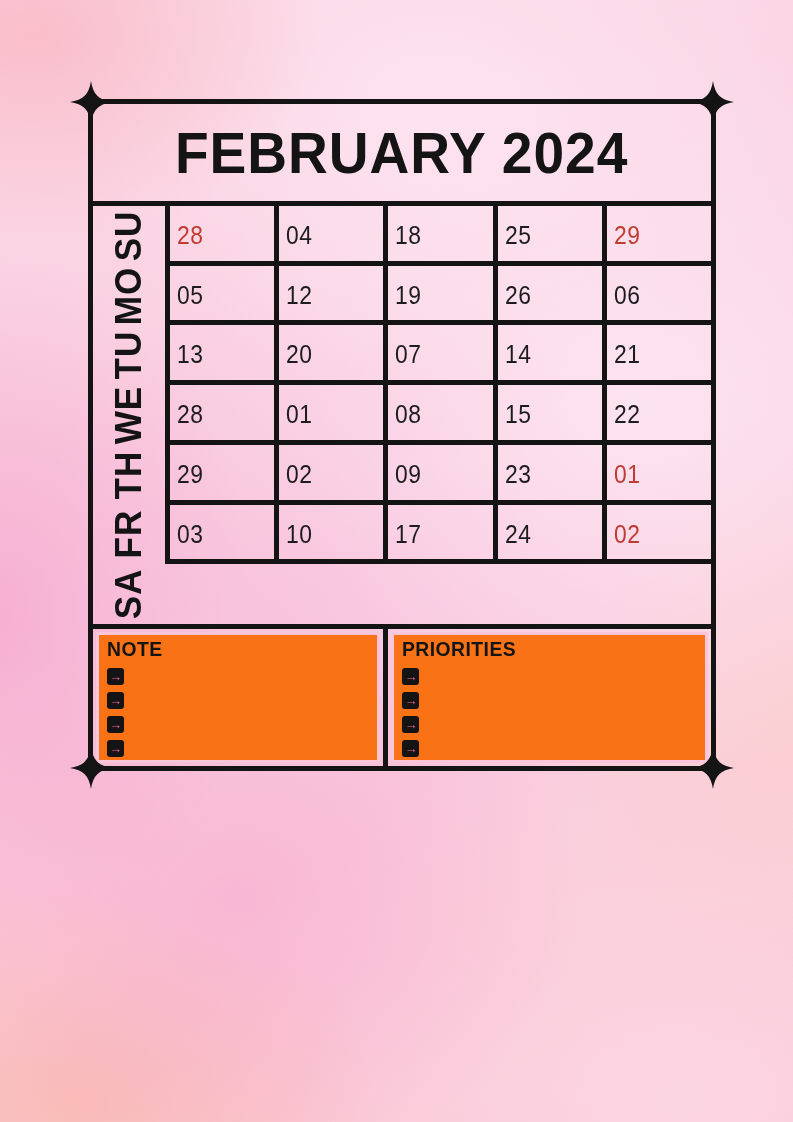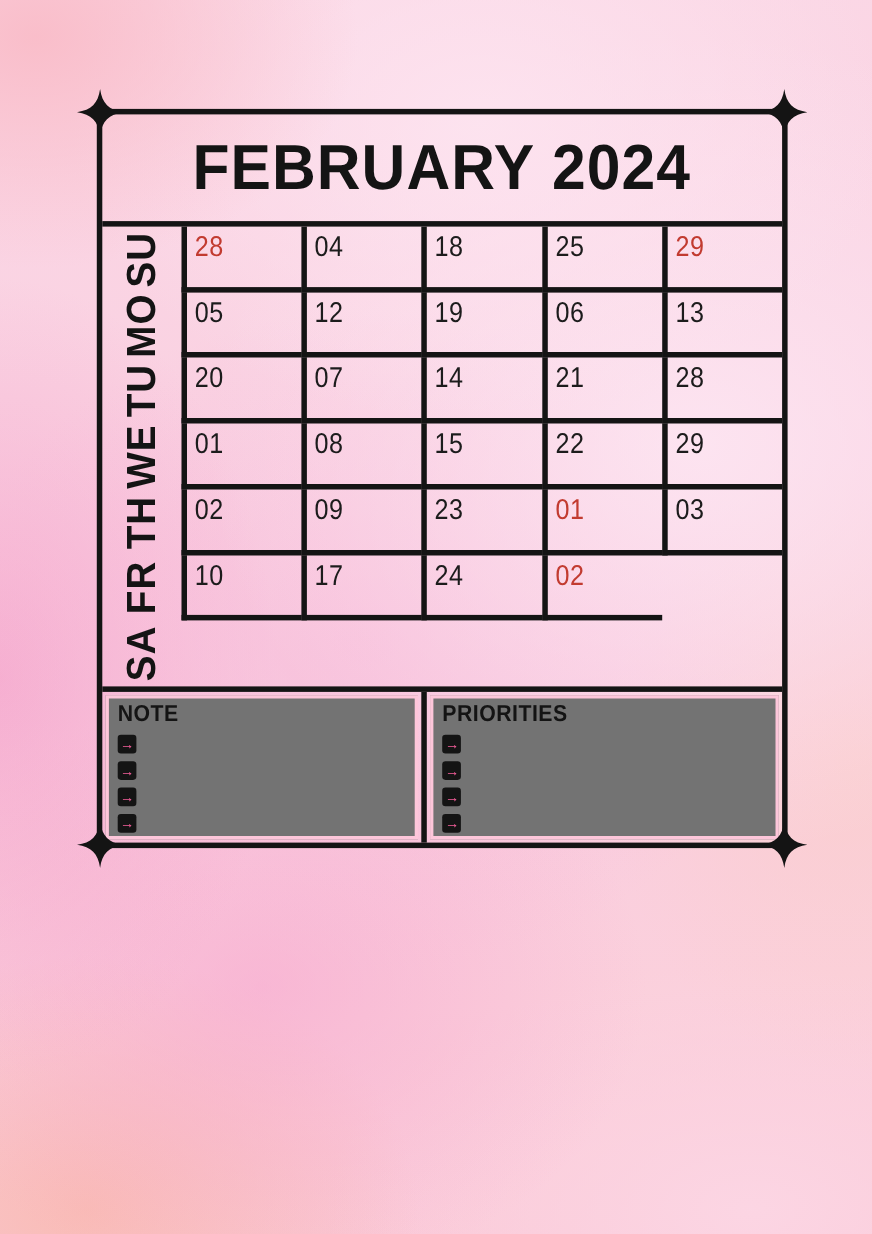--- a/index.html
+++ b/index.html
@@ -44,37 +44,37 @@
     grid-template-rows:repeat(7,1fr);
   }
   .label-col{grid-column:1;grid-row:1/8;display:flex;flex-direction:column;}
   .wd-slot{flex:1 1 0;display:flex;align-items:center;justify-content:center;}
   .wd-slot span{
     transform:rotate(-90deg) scaleX(.95);transform-origin:center;
     font-size:37px;font-weight:700;color:#141414;letter-spacing:1px;white-space:nowrap;
   }
   .cell{
     border-left:5px solid #141414;border-bottom:5px solid #141414;
-    box-sizing:border-box;padding:3px 0 0 7px;
+    box-sizing:border-box;padding:14px 0 0 7px;
   }
   .grid > .cell:nth-child(n+32){border-bottom:none;}
   .num{
     display:inline-block;font-size:26px;font-weight:500;color:#1c1c1c;
     transform:scaleX(.88);transform-origin:top left;letter-spacing:.5px;
   }
   .num[data-adjacent="true"]{color:#c23b30;}
 
   .notes-row{
     height:137px;flex:0 0 auto;border-top:5px solid #141414;
     display:flex;
   }
   .note-cell{flex:0 0 47%;box-sizing:border-box;padding:3px;}
   .note-cell.right{flex:1 1 auto;border-left:5px solid #141414;}
   .pinkbox{
-    height:100%;box-sizing:border-box;background:#737373;
+    height:100%;box-sizing:border-box;background:#f97316;
     border:3px solid #fdc6da;padding:2px 8px 4px 8px;
     display:flex;flex-direction:column;
   }
   .pinkbox .bt{
     font-size:21px;font-weight:700;color:#141414;letter-spacing:.5px;
     transform:scaleX(.92);transform-origin:left center;
   }
   .bullet{
     width:17px;height:17px;margin-top:7px;background:#141414;border-radius:3px;
     color:#f75f9c;font-size:13px;font-weight:700;line-height:17px;text-align:center;
@@ -132,20 +132,21 @@
 
     <div class="cell"><span class="num" data-adjacent="true">28</span></div>
     <div class="cell"><span class="num">04</span></div>
     <div class="cell"><span class="num">18</span></div>
     <div class="cell"><span class="num">25</span></div>
 
     <div class="cell"><span class="num" data-adjacent="true">29</span></div>
     <div class="cell"><span class="num">05</span></div>
     <div class="cell"><span class="num">12</span></div>
     <div class="cell"><span class="num">19</span></div>
+    <div class="cell"><span class="num">26</span></div>
 
     <div class="cell"><span class="num">06</span></div>
     <div class="cell"><span class="num">13</span></div>
     <div class="cell"><span class="num">20</span></div>
 
     <div class="cell"><span class="num">07</span></div>
     <div class="cell"><span class="num">14</span></div>
     <div class="cell"><span class="num">21</span></div>
     <div class="cell"><span class="num">28</span></div>
 

